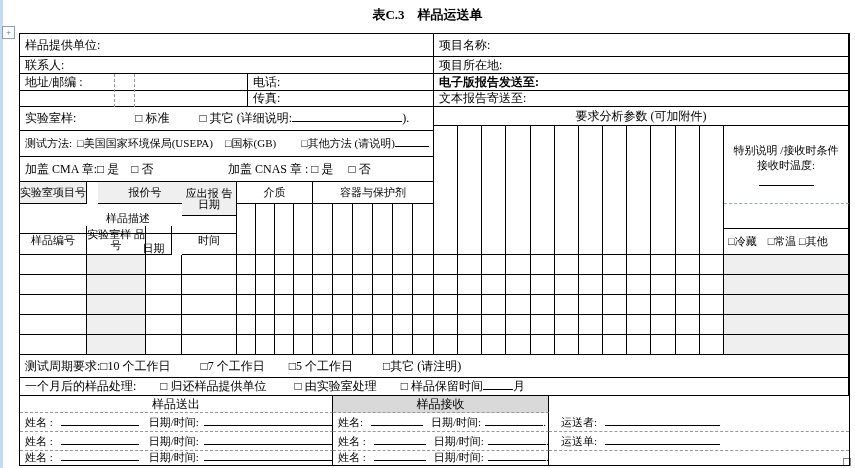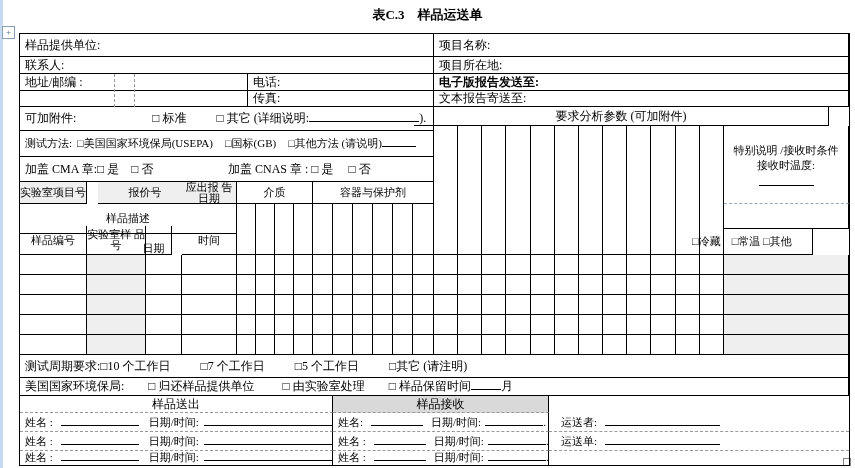--- a/index.html
+++ b/index.html
@@ -40,45 +40,45 @@
     <div class="cell pl5" style="left:0;top:0;width:414px;height:23px;line-height:22px;"><span>样品提供单位:</span></div>
     <div class="cell pl5" style="left:0;top:23px;width:414px;height:17px;line-height:16px;"><span>联系人:</span></div>
     <div class="cell pl5" style="left:0;top:40px;width:228px;height:17px;line-height:16px;"><span>地址/邮编 :</span></div>
     <div class="cell pl5" style="left:228px;top:40px;width:186px;height:17px;line-height:16px;"><span>电话:</span></div>
     <div class="cell" style="left:0;top:57px;width:228px;height:16px;"></div>
     <div class="cell pl5" style="left:228px;top:57px;width:186px;height:16px;line-height:15px;"><span>传真:</span></div>
     <div class="vdot" style="left:94px;top:40px;height:33px;"></div>
     <div class="vdot" style="left:114px;top:40px;height:33px;"></div>
 
     <div class="cell pl5" style="left:0;top:73px;width:414px;height:24px;line-height:23px;">
-      <span>可加附件:</span><span style="margin-left:41px;padding-left:35px;">□ 标准</span><span style="margin-left:30px;">□ 其它 (详细说明:</span><span class="bl" style="width:110px;"></span><span>).</span>
+      <span>实验室样:</span><span style="margin-left:24px;padding-left:35px;">□ 标准</span><span style="margin-left:30px;">□ 其它 (详细说明:</span><span class="bl" style="width:110px;"></span><span>).</span>
     </div>
     <div class="cell pl5 f11" style="left:0;top:97px;width:414px;height:26px;line-height:25px;">
-      <span>测试方法:</span><span style="margin-left:5px;">□美国国家环境保局(USEPA)</span><span style="margin-left:12px;">□国标(GB)</span><span style="margin-left:12px;">□其他方法 (请说明)</span><span class="bl" style="width:34px;"></span>
+      <span>测试方法:</span><span style="margin-left:5px;">□美国国家环境保局(USEPA)</span><span style="margin-left:12px;">□国标(GB)</span><span style="margin-left:25px;">□其他方法 (请说明)</span><span class="bl" style="width:34px;"></span>
     </div>
     <div class="cell pl5" style="left:0;top:123px;width:414px;height:25px;line-height:24px;">
       <span>加盖 CMA 章:□ 是　□ 否</span>
       <span style="position:absolute;left:208px;">加盖 CNAS 章 : □ 是　 □ 否</span>
     </div>
 
     <div class="cell pl5" style="left:414px;top:0;width:415px;height:23px;line-height:22px;"><span>项目名称:</span></div>
     <div class="cell pl5" style="left:414px;top:23px;width:415px;height:17px;line-height:16px;"><span>项目所在地:</span></div>
     <div class="cell pl5" style="left:414px;top:40px;width:415px;height:17px;line-height:16px;font-weight:bold;"><span>电子版报告发送至:</span></div>
     <div class="cell pl5" style="left:414px;top:57px;width:415px;height:16px;line-height:15px;"><span>文本报告寄送至:</span></div>
-    <div class="cell ctr" style="left:394px;top:73px;width:415px;height:19px;justify-content:center;">
+    <div class="cell ctr" style="left:414px;top:73px;width:415px;height:19px;justify-content:center;">
         <span>要求分析参数 (可加附件)</span>
       </div>
 
     <div class="cell gray ctr lh11" style="left:0;top:148px;width:67px;height:22px;">
         <span>实验室项目号</span>
       </div>
     <div class="cell gray ctr lh11" style="left:78px;top:148px;width:95px;height:22px;">
         <span>报价号</span>
       </div>
-    <div class="cell gray ctr lh11" style="left:162px;top:148px;width:55px;height:22px;">
+    <div class="cell gray ctr lh11" style="left:162px;top:148px;width:55px;height:34px;">
         <span>应出报 告日期</span>
       </div>
     <div class="cell ctr lh11" style="left:217px;top:148px;width:76px;height:22px;">
         <span>介质</span>
       </div>
     <div class="cell ctr lh11" style="left:293px;top:148px;width:121px;height:22px;">
         <span>容器与保护剂</span>
       </div>
     <div class="cell ctr lh11" style="left:0;top:170px;width:217px;height:30px;">
         <span>样品描述</span>
@@ -95,27 +95,27 @@
     <div class="cell ctr lh11" style="left:162px;top:192px;width:55px;height:29px;">
         <span>时间</span>
       </div>
 
     <div class="cell ctr dashb f11" style="left:704px;top:92px;width:125px;height:78px;flex-direction:column;border-bottom-style:dashed;border-bottom-color:#9aaab8;">
       <span>特别说明 /接收时条件</span>
       <span>接收时温度:</span>
       <span class="bl" style="width:55px;height:12px;"></span>
     </div>
     <div class="cell" style="left:704px;top:170px;width:125px;height:25px;"></div>
-    <div class="cell f11" style="left:668px;top:195px;width:125px;height:26px;line-height:25px;padding-left:4px;"><span>□冷藏　□常温 □其他</span></div>
+    <div class="cell f11" style="left:704px;top:195px;width:125px;height:26px;line-height:25px;padding-left:4px;"><span>□冷藏　□常温 □其他</span></div>
 
     <div class="cell pl5" style="left:0;top:321px;width:829px;height:23px;line-height:22px;">
-      <span>测试周期要求:</span><span style="">□10 个工作日</span><span style="margin-left:30px;">□7 个工作日</span><span style="margin-left:30px;">□5 个工作日</span><span style="margin-left:30px;">□其它 (请注明)</span>
+      <span>测试周期要求:</span><span style="">□10 个工作日</span><span style="margin-left:30px;">□7 个工作日</span><span style="margin-left:24px;">□5 个工作日</span><span style="margin-left:30px;">□其它 (请注明)</span>
     </div>
     <div class="cell pl5" style="left:0;top:344px;width:829px;height:18px;line-height:17px;">
-      <span>美国国家环境保局:</span><span style="margin-left:24px;">□ 归还样品提供单位</span><span style="margin-left:28px;">□ 由实验室处理</span><span style="margin-left:24px;">□ 样品保留时间</span><span class="bl" style="width:30px;"></span><span>月</span>
+      <span>一个月后的样品处理:</span><span style="margin-left:24px;">□ 归还样品提供单位</span><span style="margin-left:28px;">□ 由实验室处理</span><span style="margin-left:24px;">□ 样品保留时间</span><span class="bl" style="width:30px;"></span><span>月</span>
     </div>
 
     <div class="cell ctr" style="left:0;top:362px;width:313px;height:17px;border-bottom-style:dashed;border-bottom-color:#999;">
         <span>样品送出</span>
       </div>
     <div class="cell ctr dgray" style="left:313px;top:362px;width:216px;height:17px;border-bottom-style:dashed;border-bottom-color:#999;">
         <span>样品接收</span>
       </div>
 
     <div class="cell pl5 f11" style="left:0;top:379px;width:313px;height:19px;line-height:18px;border-bottom-style:dashed;border-bottom-color:#999;">

